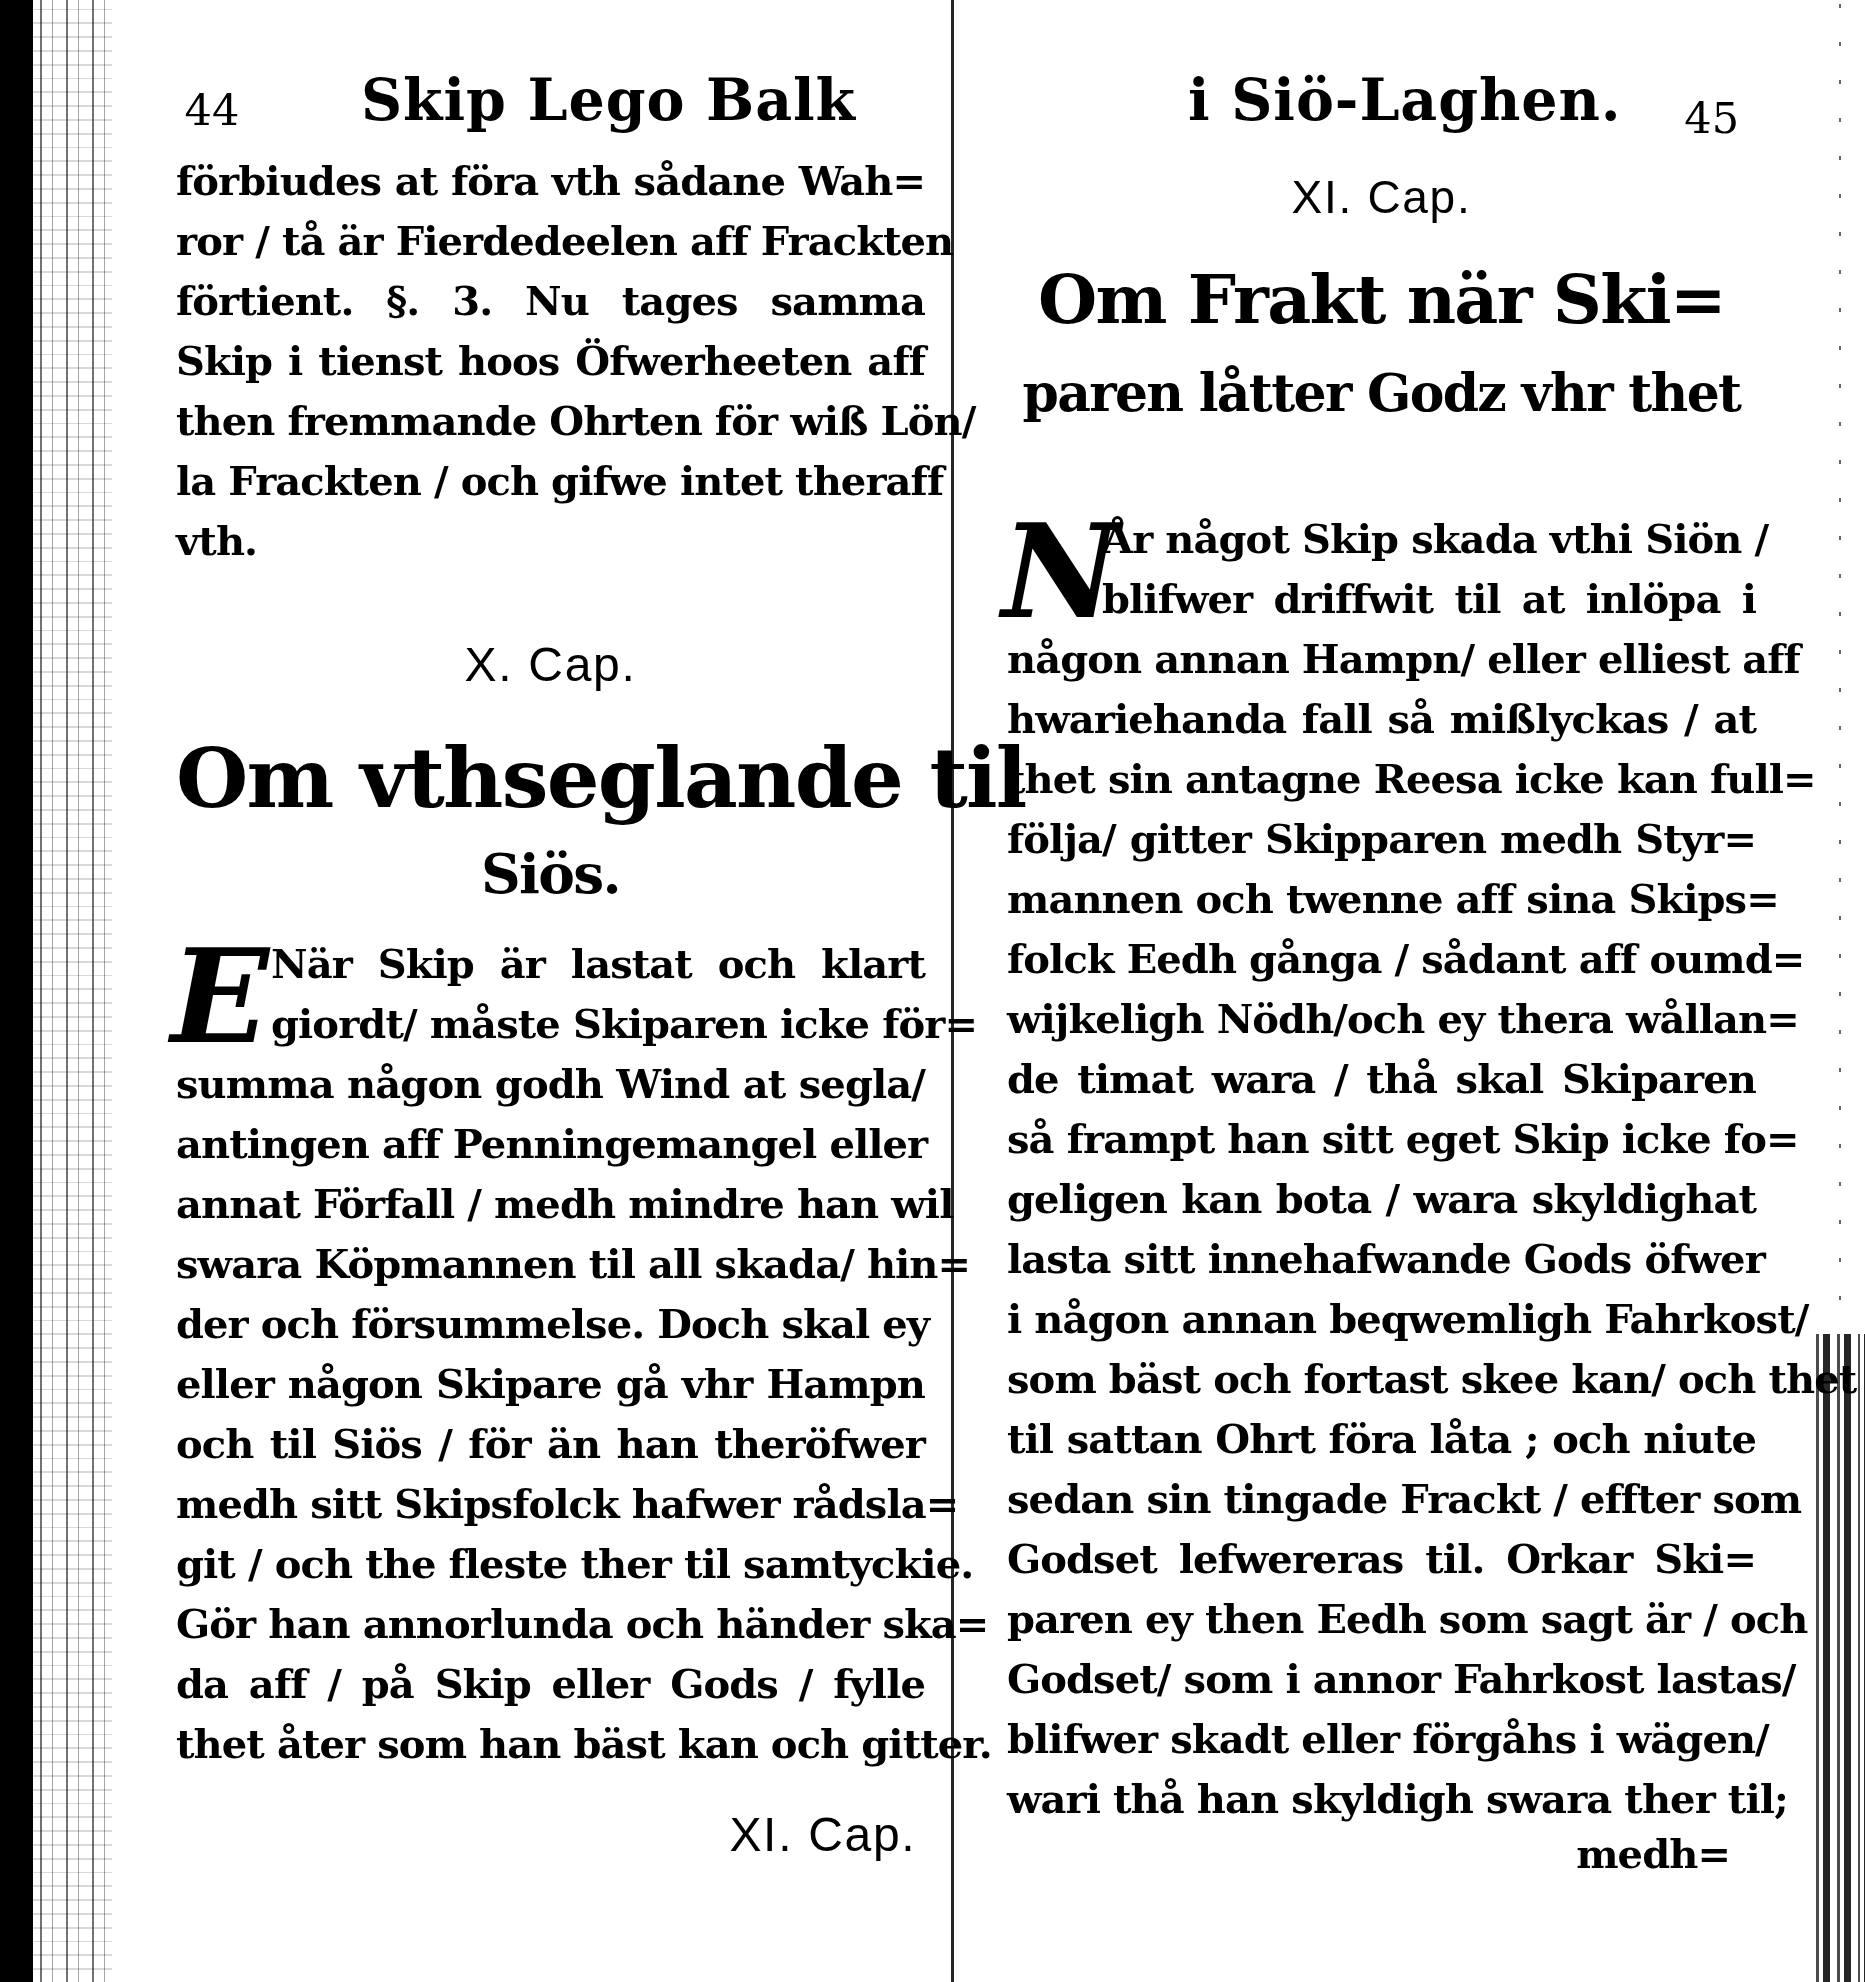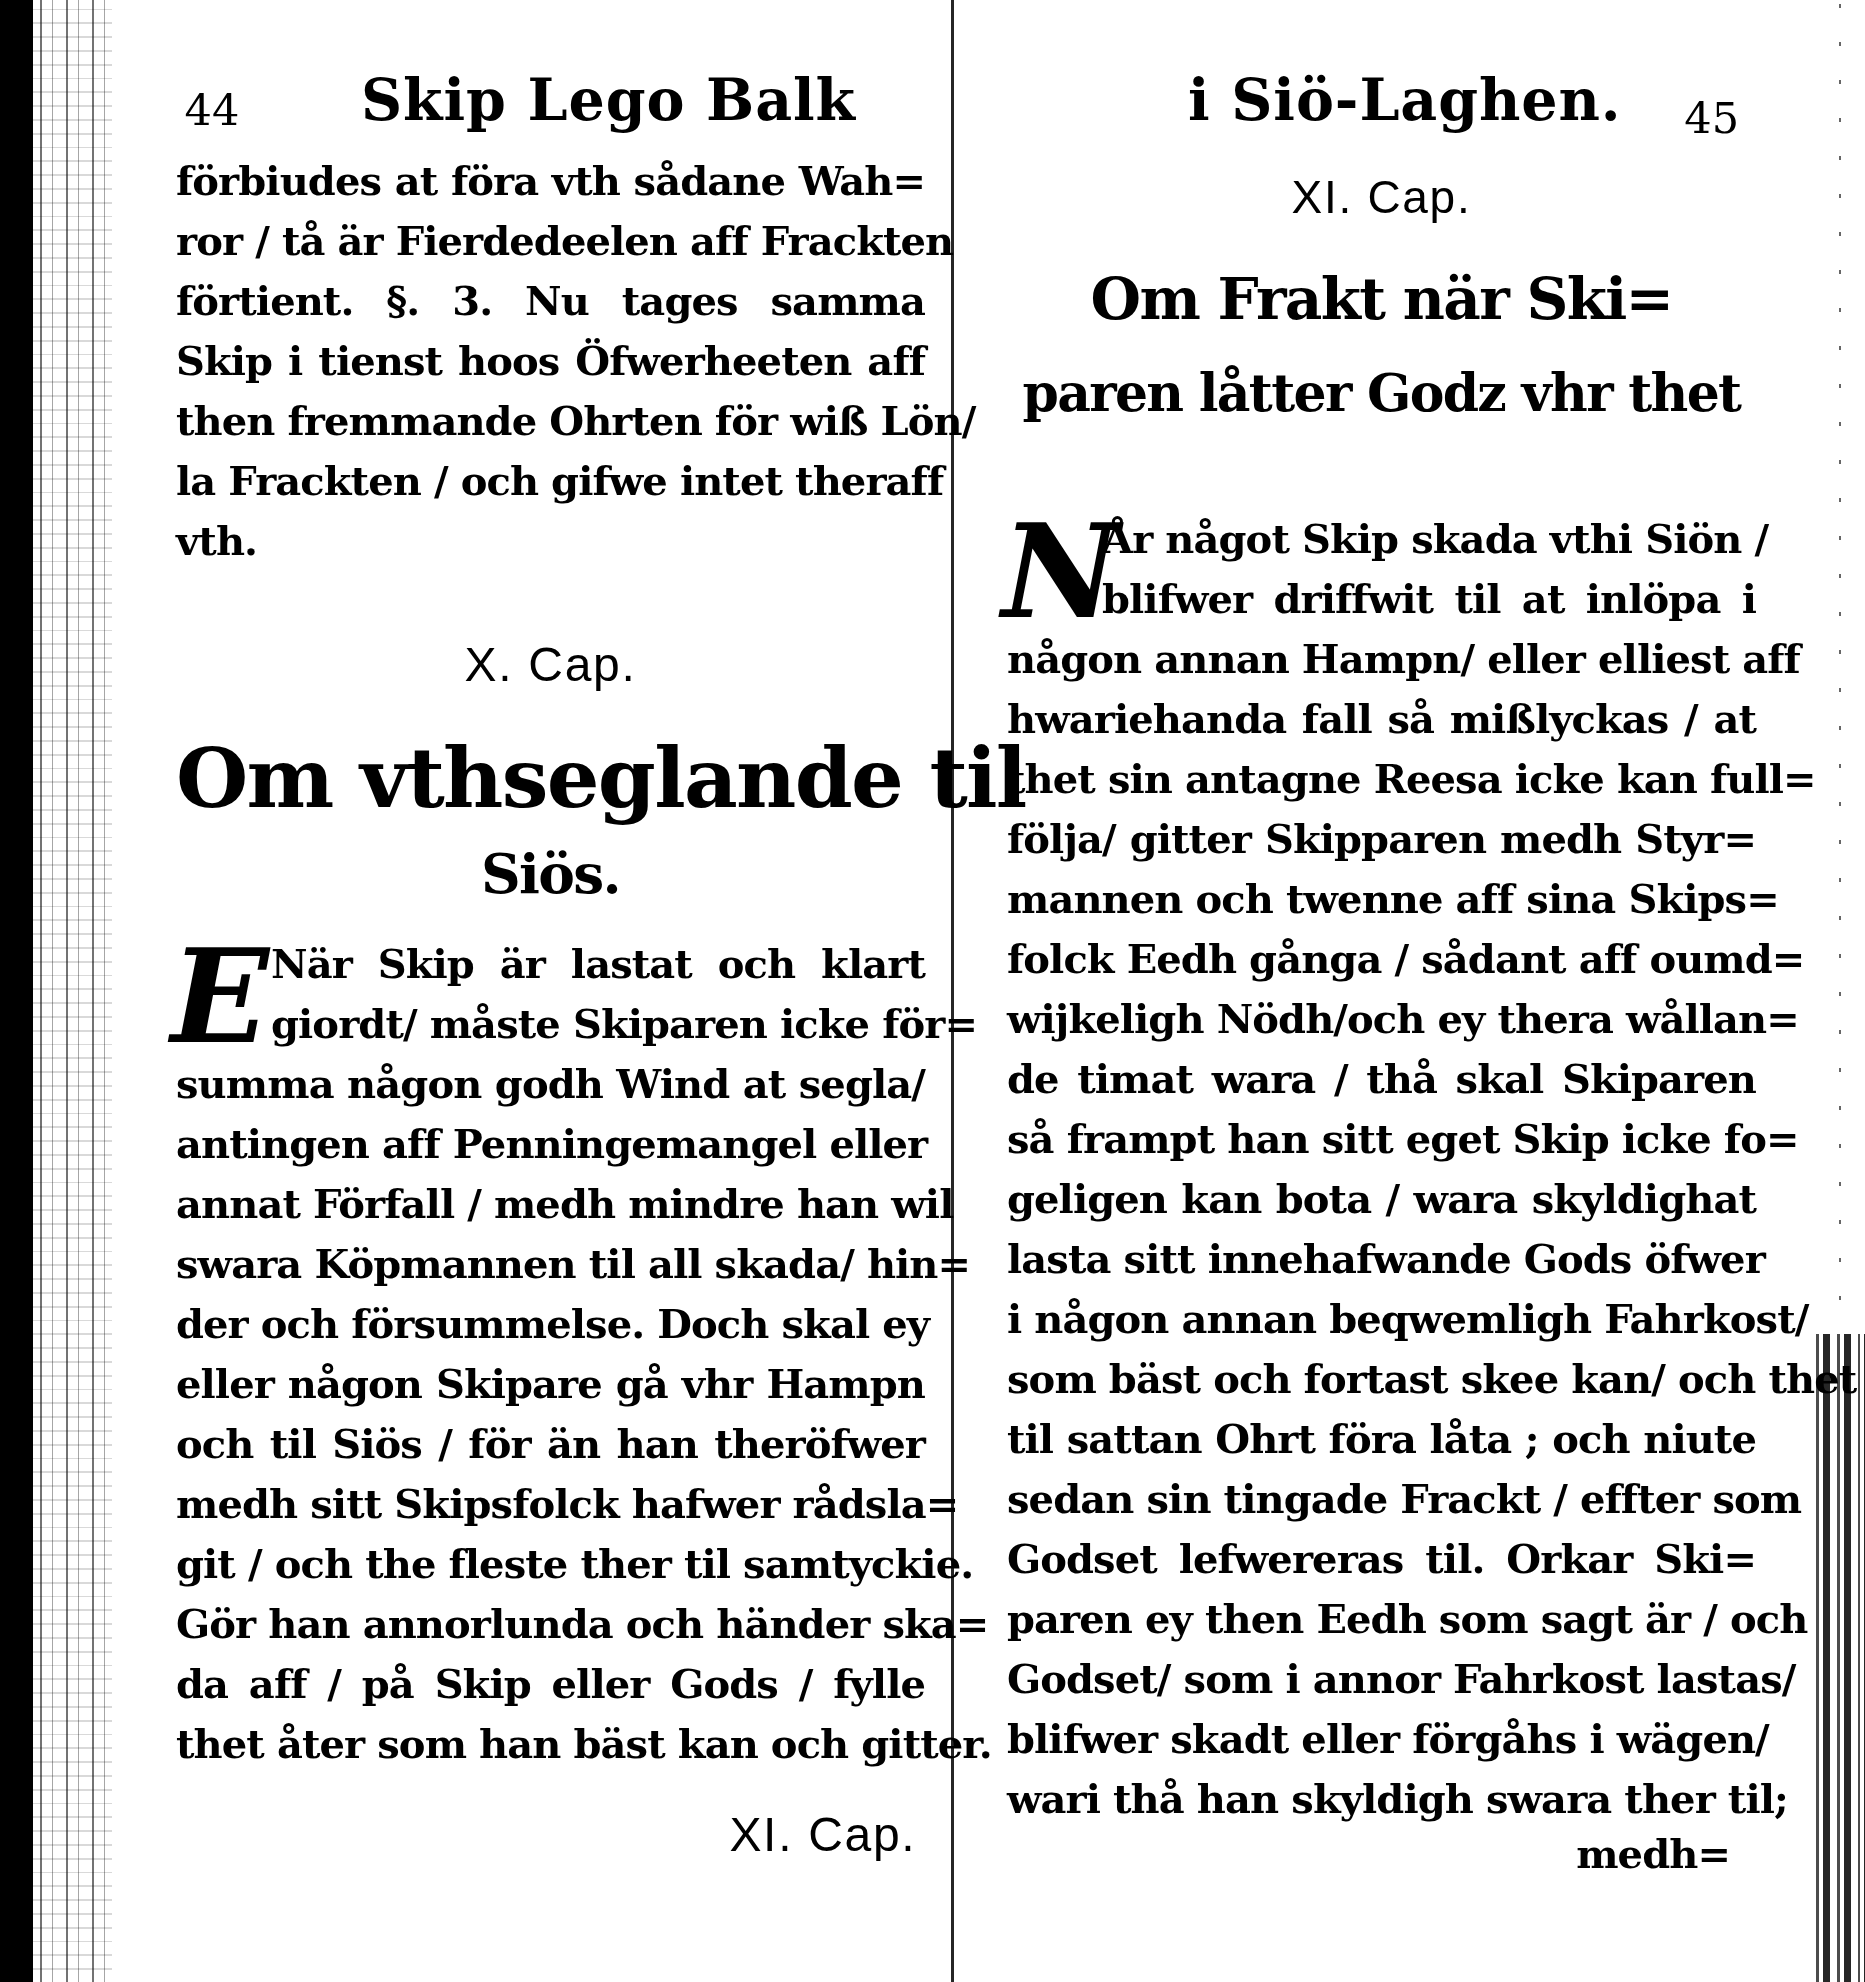--- a/index.html
+++ b/index.html
@@ -123,21 +123,21 @@
 </div>
 
 <div class="page page-right">
   <div class="running-head">
     <span class="head-title">i Siö-Laghen.</span>
     <span class="pagenum">45</span>
   </div>
 
   <div class="cap-label" style="position:absolute; top:170px; left:0; right:0; height:60px; font-size:46px;">XI. Cap.</div>
 
-  <div class="chapter-title" style="position:absolute; top:245px; left:0; right:0; font-size:58px; line-height:108px;">Om Frakt när Ski=</div>
+  <div class="chapter-title" style="position:absolute; top:245px; left:0; right:0; font-size:68px; line-height:108px;">Om Frakt när Ski=</div>
   <div class="chapter-title" style="position:absolute; top:361px; left:0; right:0; font-size:52px; line-height:64px;">paren låtter Godz vhr thet</div>
 
   <div class="para" style="top:509px;">
     <span class="dropcap">N</span>
     <div class="line indent">År något Skip skada vthi Siön /</div>
     <div class="line indent">blifwer driffwit til at inlöpa  i</div>
     <div class="line">någon annan Hampn/ eller elliest aff</div>
     <div class="line">hwariehanda fall så mißlyckas /  at</div>
     <div class="line">thet sin antagne Reesa icke kan full=</div>
     <div class="line">följa/ gitter Skipparen medh Styr=</div>

